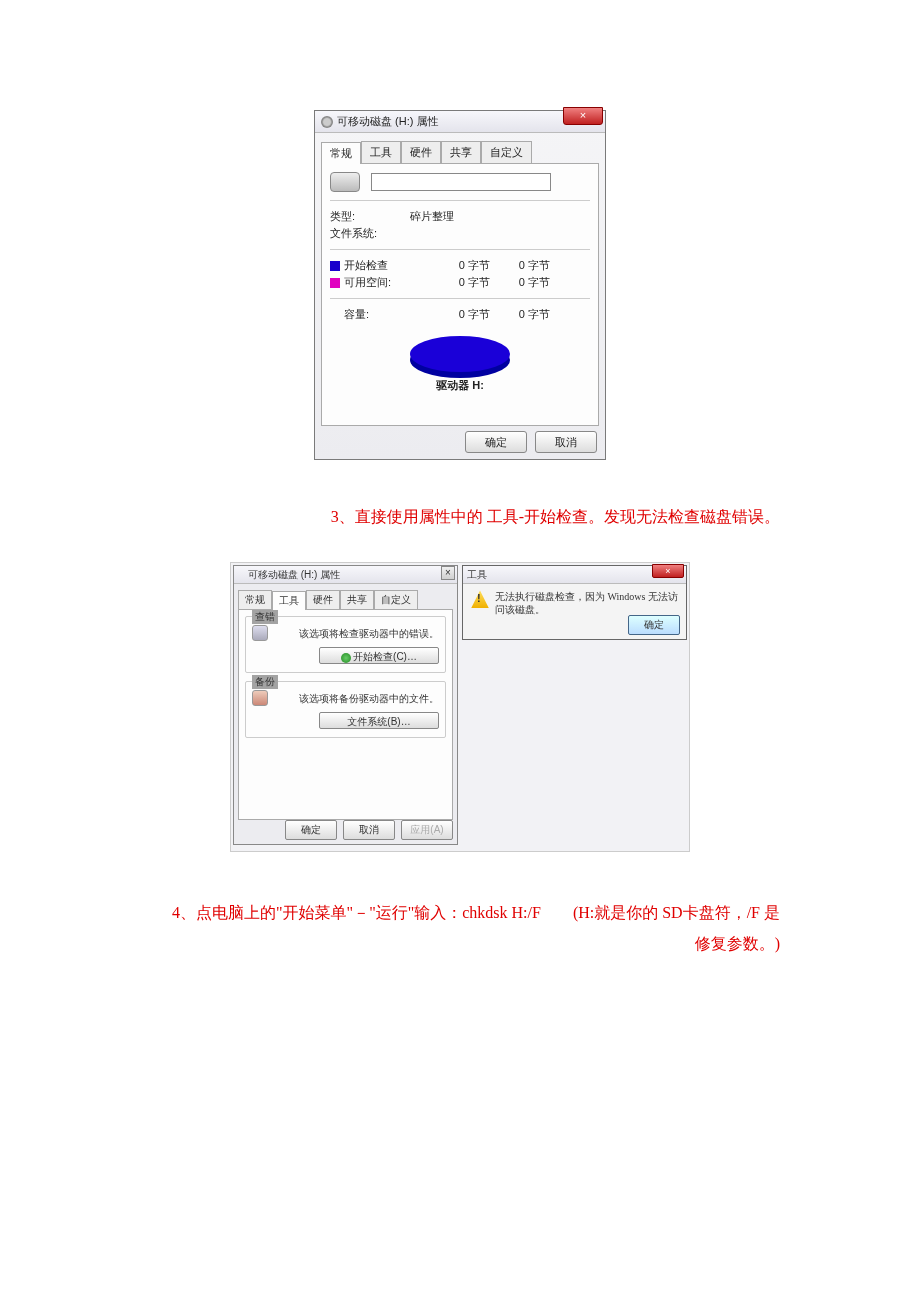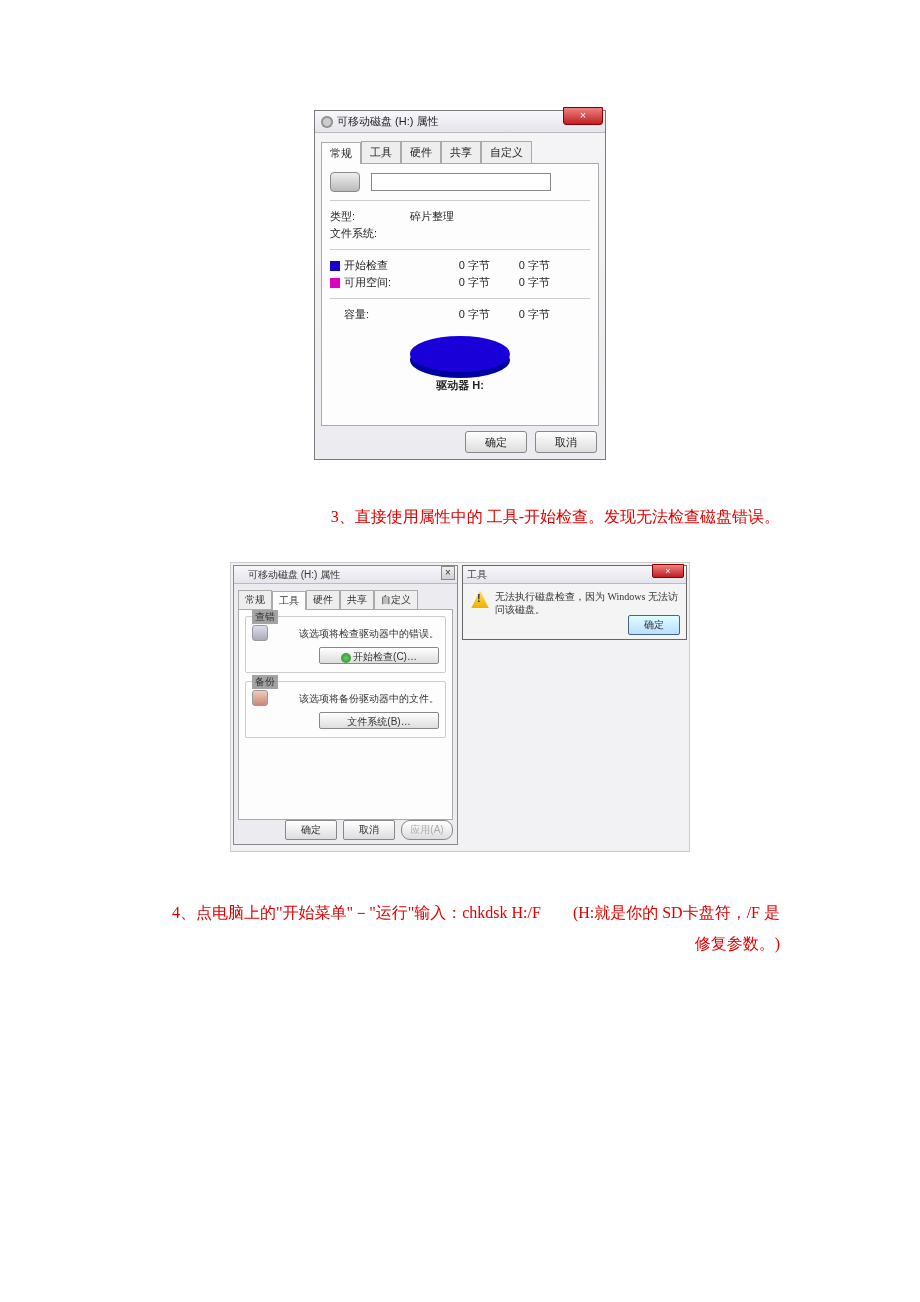--- a/index.html
+++ b/index.html
@@ -144,21 +144,21 @@
     position:absolute;left:6px;top:8px;}
   .gicon.blue{background:linear-gradient(#8bd,#47a);}
   .gicon.pink{background:linear-gradient(#ecb,#c87);}
   .gbtn{display:block;margin-left:auto;width:120px;height:17px;border:1px solid #888;border-radius:2px;
     background:linear-gradient(#fff,#ddd);font-size:10px;line-height:18px;text-align:center;}
   .gbtn .mini{width:10px;height:10px;display:inline-block;border-radius:50%;
     background:radial-gradient(#6c6,#282);margin-right:2px;vertical-align:middle;}
   .dlg2btnrow{position:absolute;bottom:4px;right:4px;display:flex;gap:6px;}
   .dlg2btn{min-width:52px;height:20px;border:1px solid #888;border-radius:2px;
     background:linear-gradient(#fff,#ddd);font-size:10px;line-height:18px;text-align:center;}
-  .dlg2btn.dis{color:#aaa;border-radius:9px;}
+  .dlg2btn.dis{color:#aaa;}
   
   .errpop{
     position:absolute;right:2px;top:2px;width:225px;height:75px;
     border:1px solid #666;background:#f4f4f4;
   }
   .errtb{height:18px;background:linear-gradient(#f7f7fb,#e4e4ec);border-bottom:1px solid #bbb;
     display:flex;align-items:center;padding-left:4px;font-size:10px;position:relative;}
   .errclose{position:absolute;right:2px;top:-2px;width:32px;height:14px;
     background:linear-gradient(#f08080,#c02020);border:1px solid #800;border-radius:0 0 2px 2px;
     color:#fff;text-align:center;line-height:12px;font-size:9px;}

